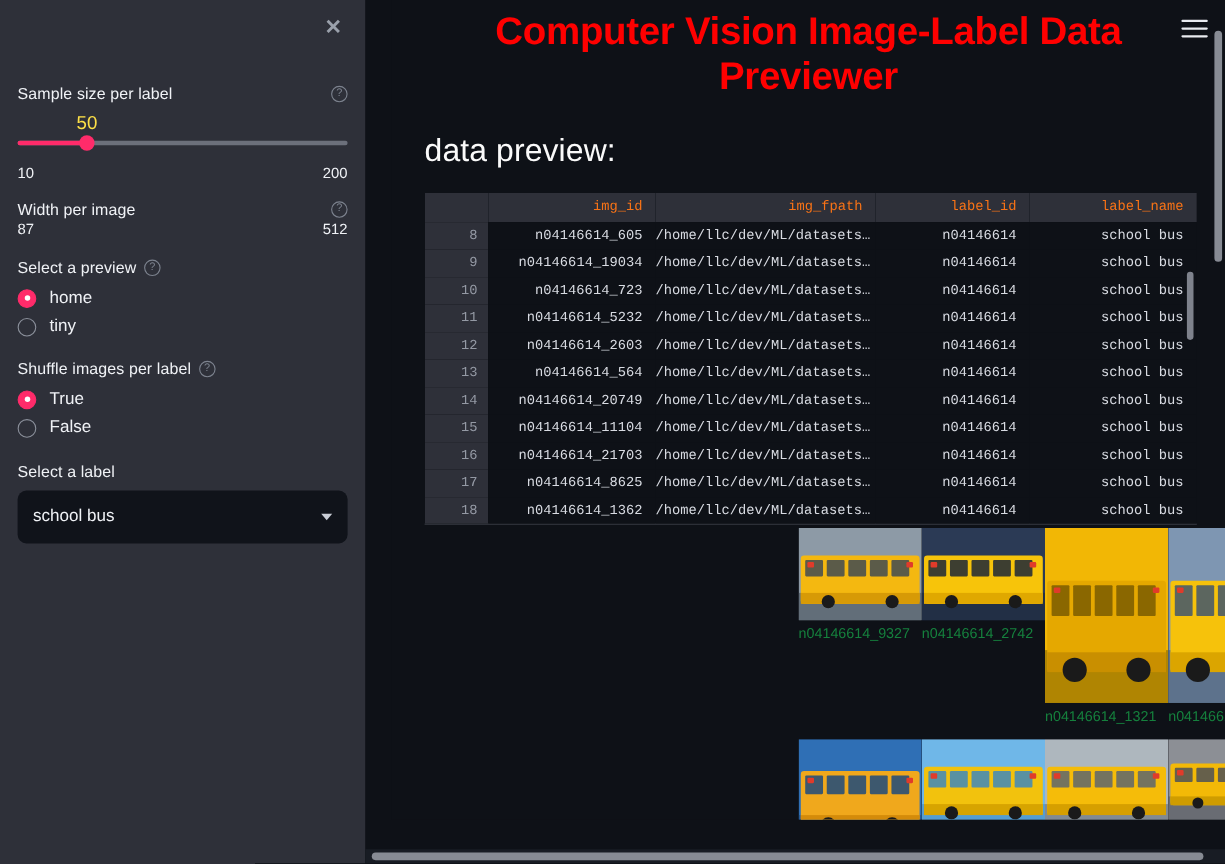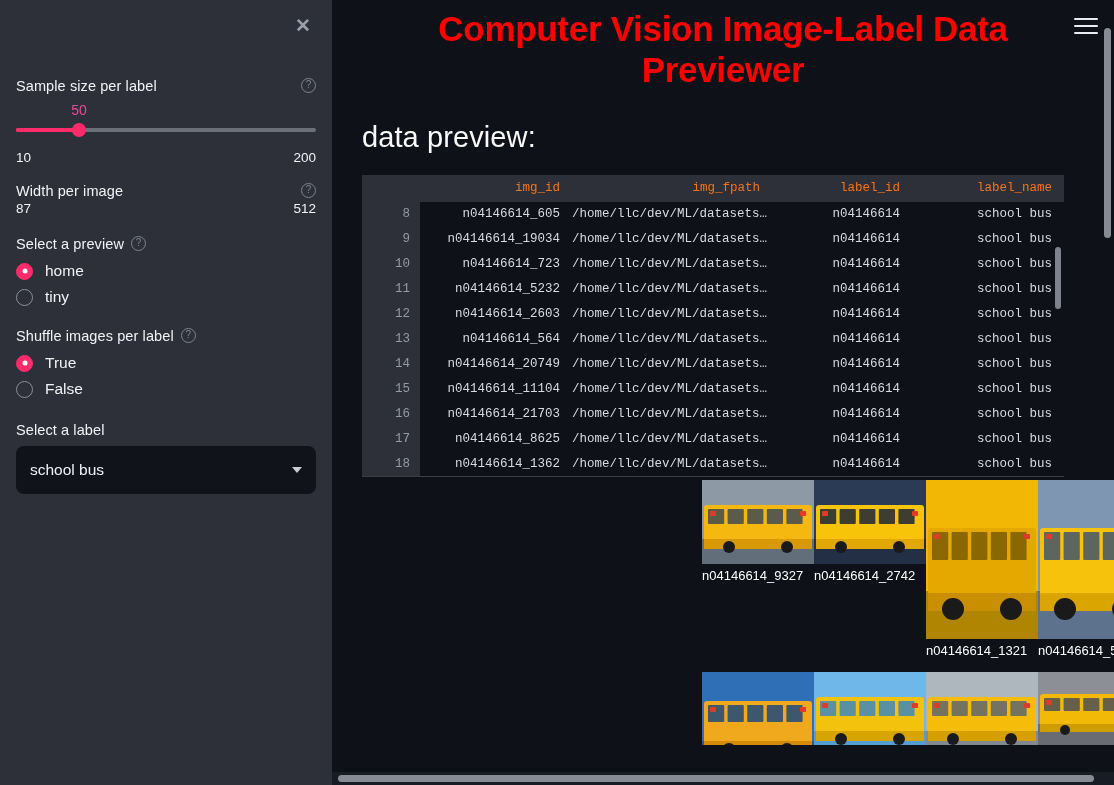--- a/index.html
+++ b/index.html
@@ -33,21 +33,21 @@
     width: 15px; height: 15px; border-radius: 50%;
     border: 1.3px solid #7d838f;
     color: #7d838f; font-size: 10px; line-height: 12.4px; text-align: center;
     flex: 0 0 15px; cursor: pointer;
   }
   .sb-label-row.spread { justify-content: space-between; }
 
   
   .slider-wrap { position: relative; margin-top: 8px; height: 46px; }
   .slider-value {
-    position: absolute; top: 0; font-size: 14px; color: #ec4899;
+    position: absolute; top: 0; font-size: 17px; color: #fde047;
     transform: translateX(-50%); font-family: "Liberation Sans", sans-serif;
   }
   .track {
     position: absolute; top: 26px; left: 0; right: 0; height: 4px;
     background: #6c707b; border-radius: 2px;
   }
   .track .fill { position: absolute; left: 0; top: 0; height: 4px; background: #ff2b6a; border-radius: 2px; }
   .knob {
     position: absolute; top: 21px; width: 14px; height: 14px;
     border-radius: 50%; background: #ff2b6a; transform: translateX(-50%);
@@ -80,21 +80,21 @@
   }
   .select-val { color: #f0f2f6; font-size: 15.5px; }
   .caret {
     width: 0; height: 0; border-left: 5px solid transparent;
     border-right: 5px solid transparent; border-top: 6px solid #c9cdd6;
   }
 
   
   #main {
     flex: 1 1 auto; height: 745px; position: relative;
-    background: #0e1117; overflow: hidden;
+    background: #0e1117; overflow: hidden; margin-left: 24px;
   }
   #hamburger {
     position: absolute; top: 16px; right: 16px;
     width: 24px; height: 20px; cursor: pointer;
     display: flex; flex-direction: column; justify-content: space-between;
     padding: 2px 0;
   }
   #hamburger span { display: block; height: 2px; background: #e9ebf0; border-radius: 1px; }
 
   #page-title {
@@ -135,21 +135,21 @@
   #tbl-scroll {
     position: absolute; right: 3px; top: 72px; width: 6px; height: 62px;
     background: #7e828c; border-radius: 3px;
   }
 
   
   .img-grid { position: absolute; left: 370px; display: flex; align-items: flex-start; }
   .cell { position: relative; margin-right: 0; }
   .thumb { display: block; width: 112px; }
   .cap {
-    color: #ffffff; font-size: 13px; white-space: nowrap;
+    color: #15803d; font-size: 13px; white-space: nowrap;
     margin-top: 4px; font-family: "Liberation Sans", sans-serif;
   }
 
   
   #v-scroll {
     position: absolute; right: 3px; top: 28px; width: 7px; height: 210px;
     background: #878b94; border-radius: 4px;
   }
   #h-scroll-track {
     position: absolute; left: 332px; bottom: 0; right: 0; height: 13px;

